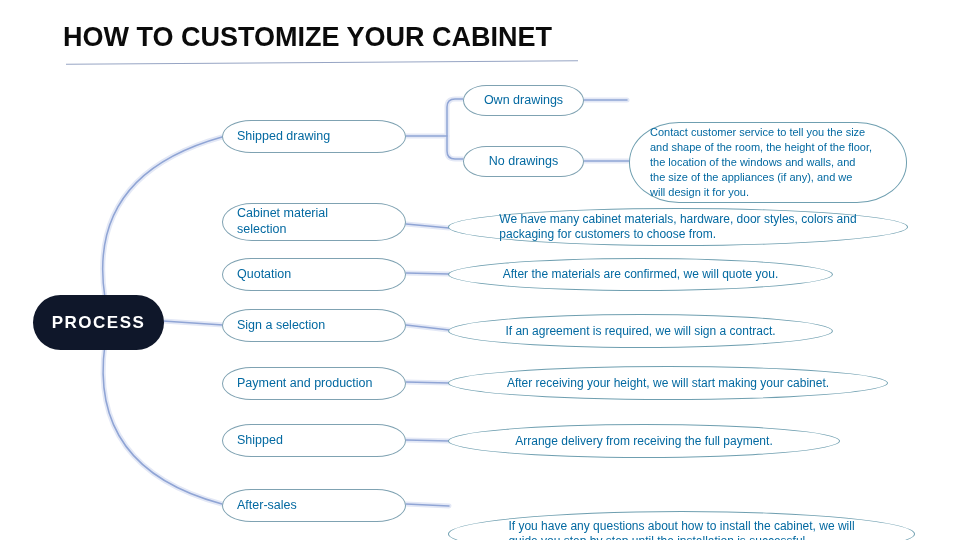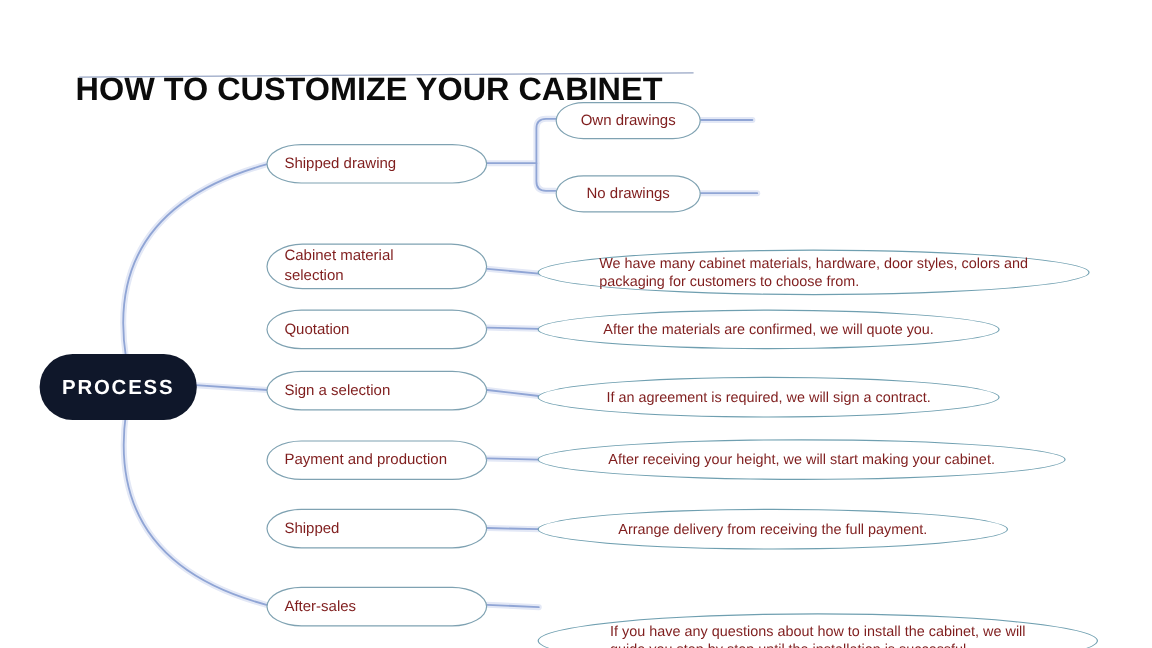--- a/index.html
+++ b/index.html
@@ -2,33 +2,33 @@
 <html><head>
 <meta charset="utf-8">
 <style>
   html,body{margin:0;padding:0;background:#fff;}
   #stage{
     position:relative;width:960px;height:540px;background:#ffffff;
     font-family:"Liberation Sans", sans-serif;overflow:hidden;
   }
   #title{
     position:absolute;left:63px;top:22px;font-size:27px;font-weight:bold;
-    color:#0b0b0b;letter-spacing:0px;white-space:nowrap;margin-top:37px;
+    color:#0b0b0b;letter-spacing:0px;white-space:nowrap;
   }
   #title-underline{
     position:absolute;left:66px;top:62px;width:512px;height:0;
     border-top:1.6px solid #97a5c4;transform:rotate(-0.4deg);
   }
   svg.connectors{position:absolute;left:0;top:0;width:960px;height:540px;}
   .glow{fill:none;stroke:#e3e8f6;stroke-width:5;stroke-linecap:round;}
   .wire{fill:none;stroke:#90a5d5;stroke-width:1.5;stroke-linecap:round;}
   .node{
     position:absolute;box-sizing:border-box;background:#ffffff;
     border:1.3px solid #7fa2b2;display:flex;align-items:center;
-    color:#7f1d1d;font-size:12.5px;line-height:1.25;
+    color:#0369a1;font-size:12.5px;line-height:1.25;
   }
   .left-pill{left:222px;width:184px;height:33px;border-radius:30px/17px;padding:0 10px 0 14px;}
   .left-pill.tall{height:38px;border-radius:30px/19px;white-space:pre-line;}
   .branch-pill{left:463px;width:121px;height:31px;border-radius:24px/16px;justify-content:center;text-align:center;}
   .bubble{border-color:#6f9fb0;justify-content:center;text-align:center;font-size:12px;}
   .bubble.multiline{white-space:pre-line;text-align:left;}
   .ellipse{border-radius:50%;}
   #root-node{
     position:absolute;left:33px;top:295px;width:131px;height:55px;
     background:#0f172a;border-radius:28px;display:flex;align-items:center;justify-content:center;
@@ -93,20 +93,25 @@
 selection</div>
   <div class="node left-pill" style="top:258px">Quotation</div>
   <div class="node left-pill" style="top:309px">Sign a selection</div>
   <div class="node left-pill" style="top:367px">Payment and production</div>
   <div class="node left-pill" style="top:424px">Shipped</div>
   <div class="node left-pill" style="top:489px">After-sales</div>
 
   <div class="node branch-pill" style="top:85px">Own drawings</div>
   <div class="node branch-pill" style="top:146px">No drawings</div>
 
+  <div class="node bubble multiline" id="bubble-big">Contact customer service to tell you the size
+and shape of the room, the height of the floor,
+the location of the windows and walls, and
+the size of the appliances (if any), and we
+will design it for you.</div>
   <div class="node bubble multiline ellipse" id="bubble-material">We have many cabinet materials, hardware, door styles, colors and
 packaging for customers to choose from.</div>
   <div class="node bubble ellipse" id="bubble-contract">If an agreement is required, we will sign a contract.</div>
   <div class="node bubble ellipse" id="bubble-quote">After the materials are confirmed, we will quote you.</div>
   <div class="node bubble ellipse" id="bubble-deposit">After receiving your height, we will start making your cabinet.</div>
   <div class="node bubble ellipse" id="bubble-delivery">Arrange delivery from receiving the full payment.</div>
   <div class="node bubble multiline ellipse" id="bubble-aftersales">If you have any questions about how to install the cabinet, we will
 guide you step by step until the installation is successful.</div>
 
 </div>

